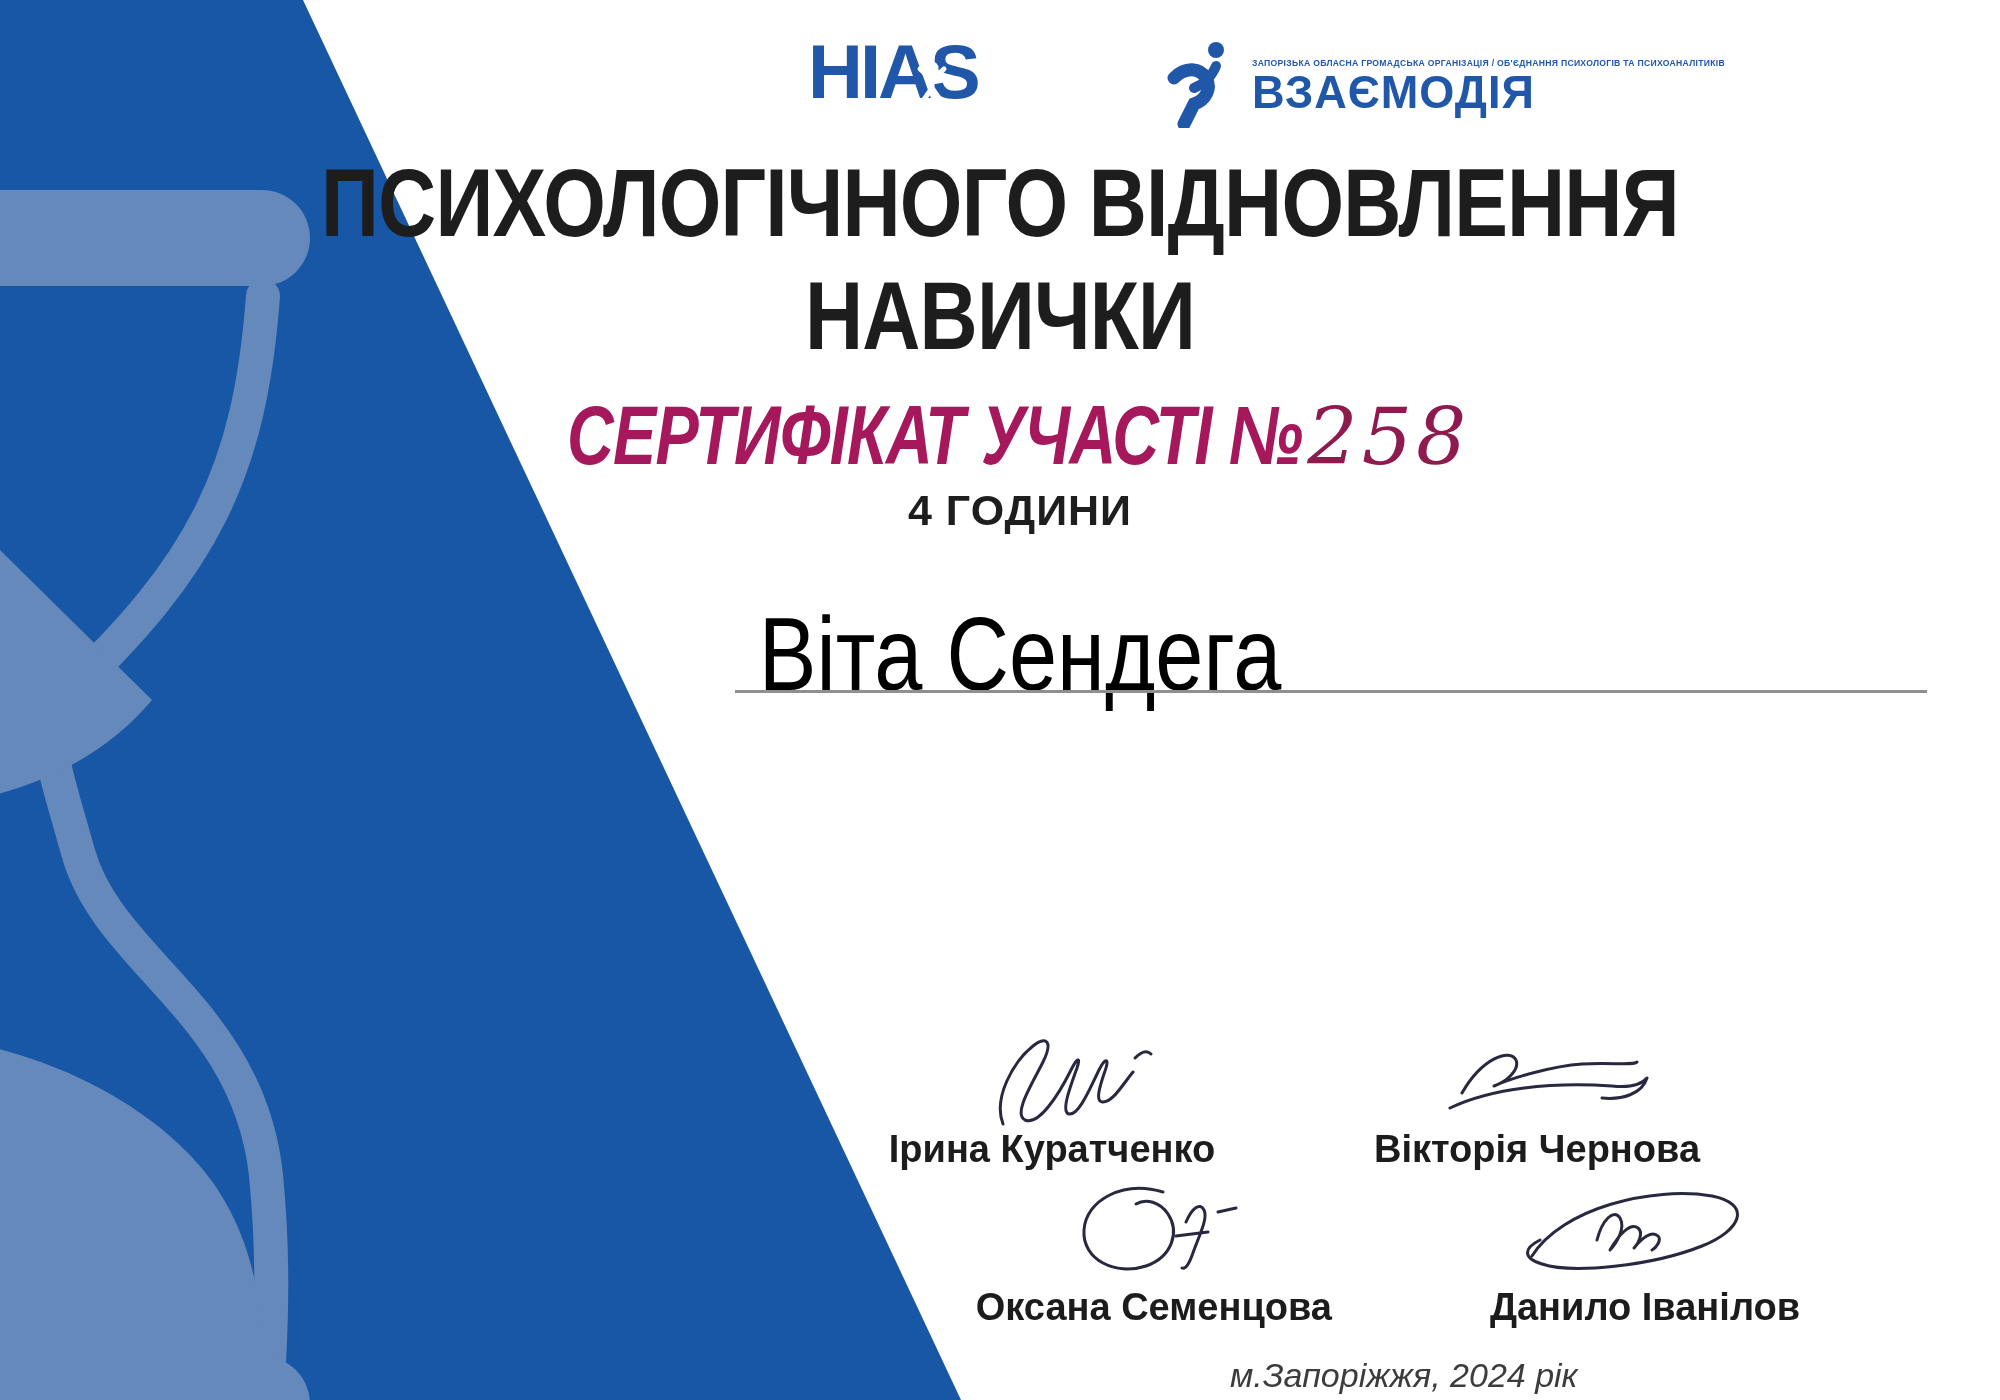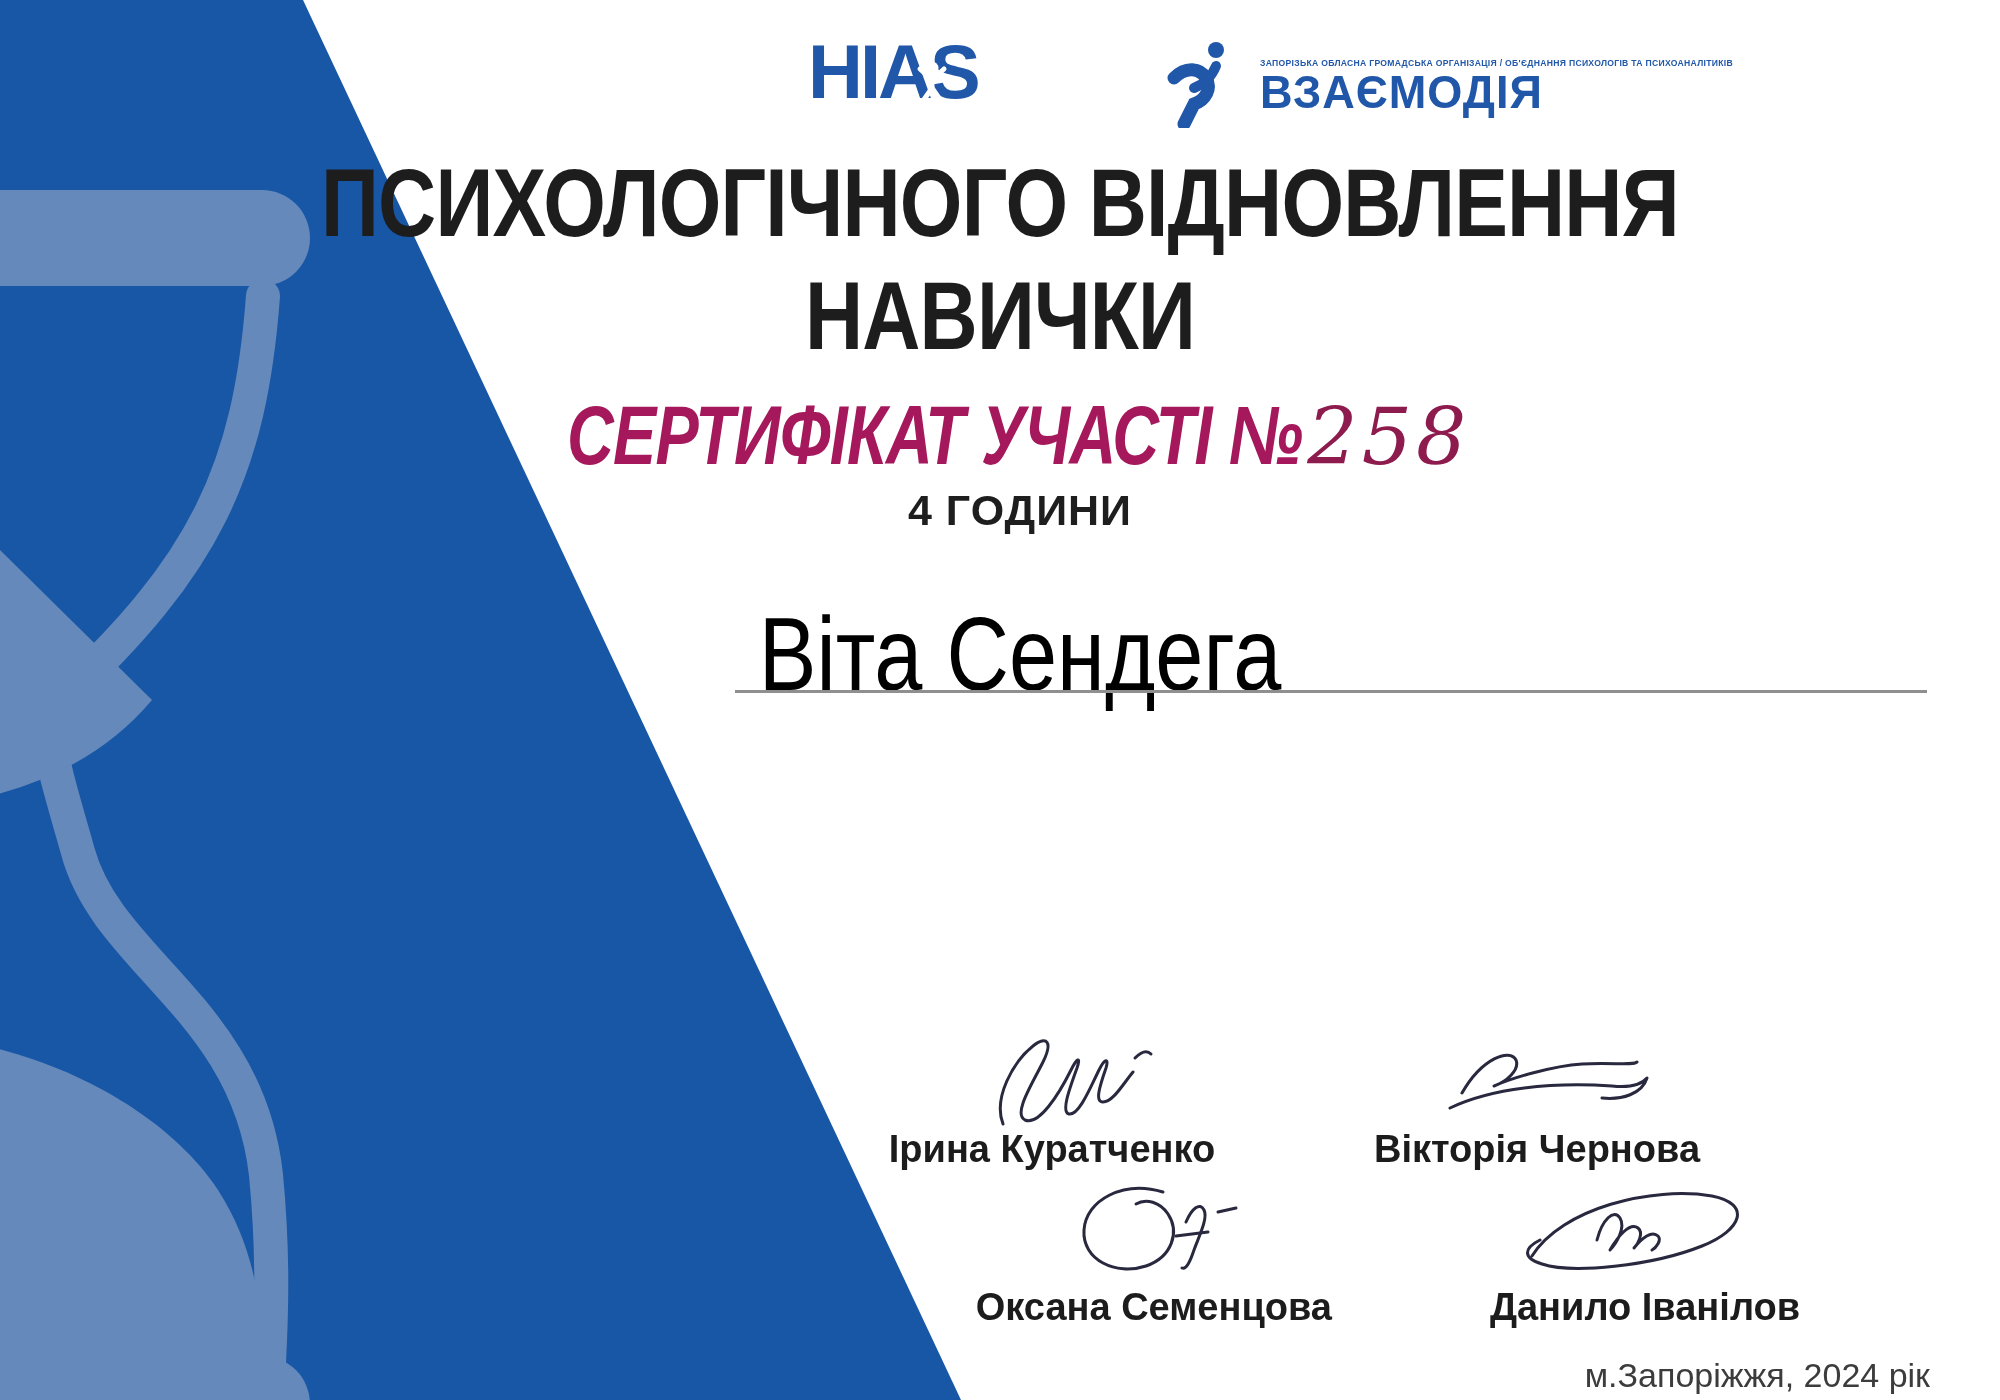--- a/index.html
+++ b/index.html
@@ -7,21 +7,21 @@
     position:relative;width:2000px;height:1400px;background:#ffffff;
     overflow:hidden;font-family:"Liberation Sans",sans-serif;
   }
   .abs{position:absolute;}
   
   .deco{left:0;top:0;width:1000px;height:1400px;}
   
   .hias-logo{left:808px;top:38px;width:200px;height:70px;}
   .vz-logo{left:1160px;top:40px;width:470px;height:92px;display:flex;align-items:flex-start;}
   .vz-icon{width:76px;height:88px;flex:0 0 auto;}
-  .vz-textcol{margin-left:24px;padding-top:18px;}
+  .vz-textcol{margin-left:16px;padding-top:18px;}
   .vz-caption{font-size:8.6px;font-weight:700;letter-spacing:.3px;color:#2157a8;white-space:nowrap;}
   .vz-name{font-size:47px;font-weight:800;letter-spacing:1px;color:#2157a8;line-height:1.02;
            transform:scaleX(.96);transform-origin:left center;}
   
   .title{left:0;top:146px;width:2000px;text-align:center;color:#1d1d1d;
          font-weight:700;font-size:97px;line-height:113px;letter-spacing:-1px;}
   .title .squeeze{display:inline-block;transform:scaleX(.83);transform-origin:50% 50%;white-space:nowrap;}
   .cert-line{left:0;top:388px;width:2000px;text-align:center;white-space:nowrap;}
   .cert-squeeze{display:inline-block;transform:scaleX(.78);transform-origin:50% 50%;}
   .cert-sans{font-style:italic;font-weight:700;font-size:83px;letter-spacing:-1px;color:#a5195c;}
@@ -39,21 +39,21 @@
   .t1{left:872px;top:1128px;width:360px;text-align:center;}
   .t2{left:1357px;top:1128px;width:360px;}
   .t3{left:972px;top:1286px;width:360px;text-align:right;}
   .t4{left:1465px;top:1286px;width:360px;}
   .sig{position:absolute;}
   .sig path{fill:none;stroke:#28283f;stroke-width:3;stroke-linecap:round;stroke-linejoin:round;}
   .s1{left:985px;top:1028px;}
   .s2{left:1432px;top:1038px;}
   .s3{left:1068px;top:1172px;}
   .s4{left:1502px;top:1178px;}
-  .place{left:1230px;top:1356px;width:700px;text-align:right;font-size:34px;color:#3c3c3c;}
+  .place{left:1230px;top:1356px;width:700px;font-size:34px;color:#3c3c3c;font-style:italic;}
 </style>
 </head>
 <body>
 
 <div class="canvas">
 
   <svg class="abs deco" viewBox="0 0 1000 1400">
     <defs>
       <clipPath id="triclip">
         <path d="M0,0 L303,0 L961,1400 L0,1400 Z"></path>

